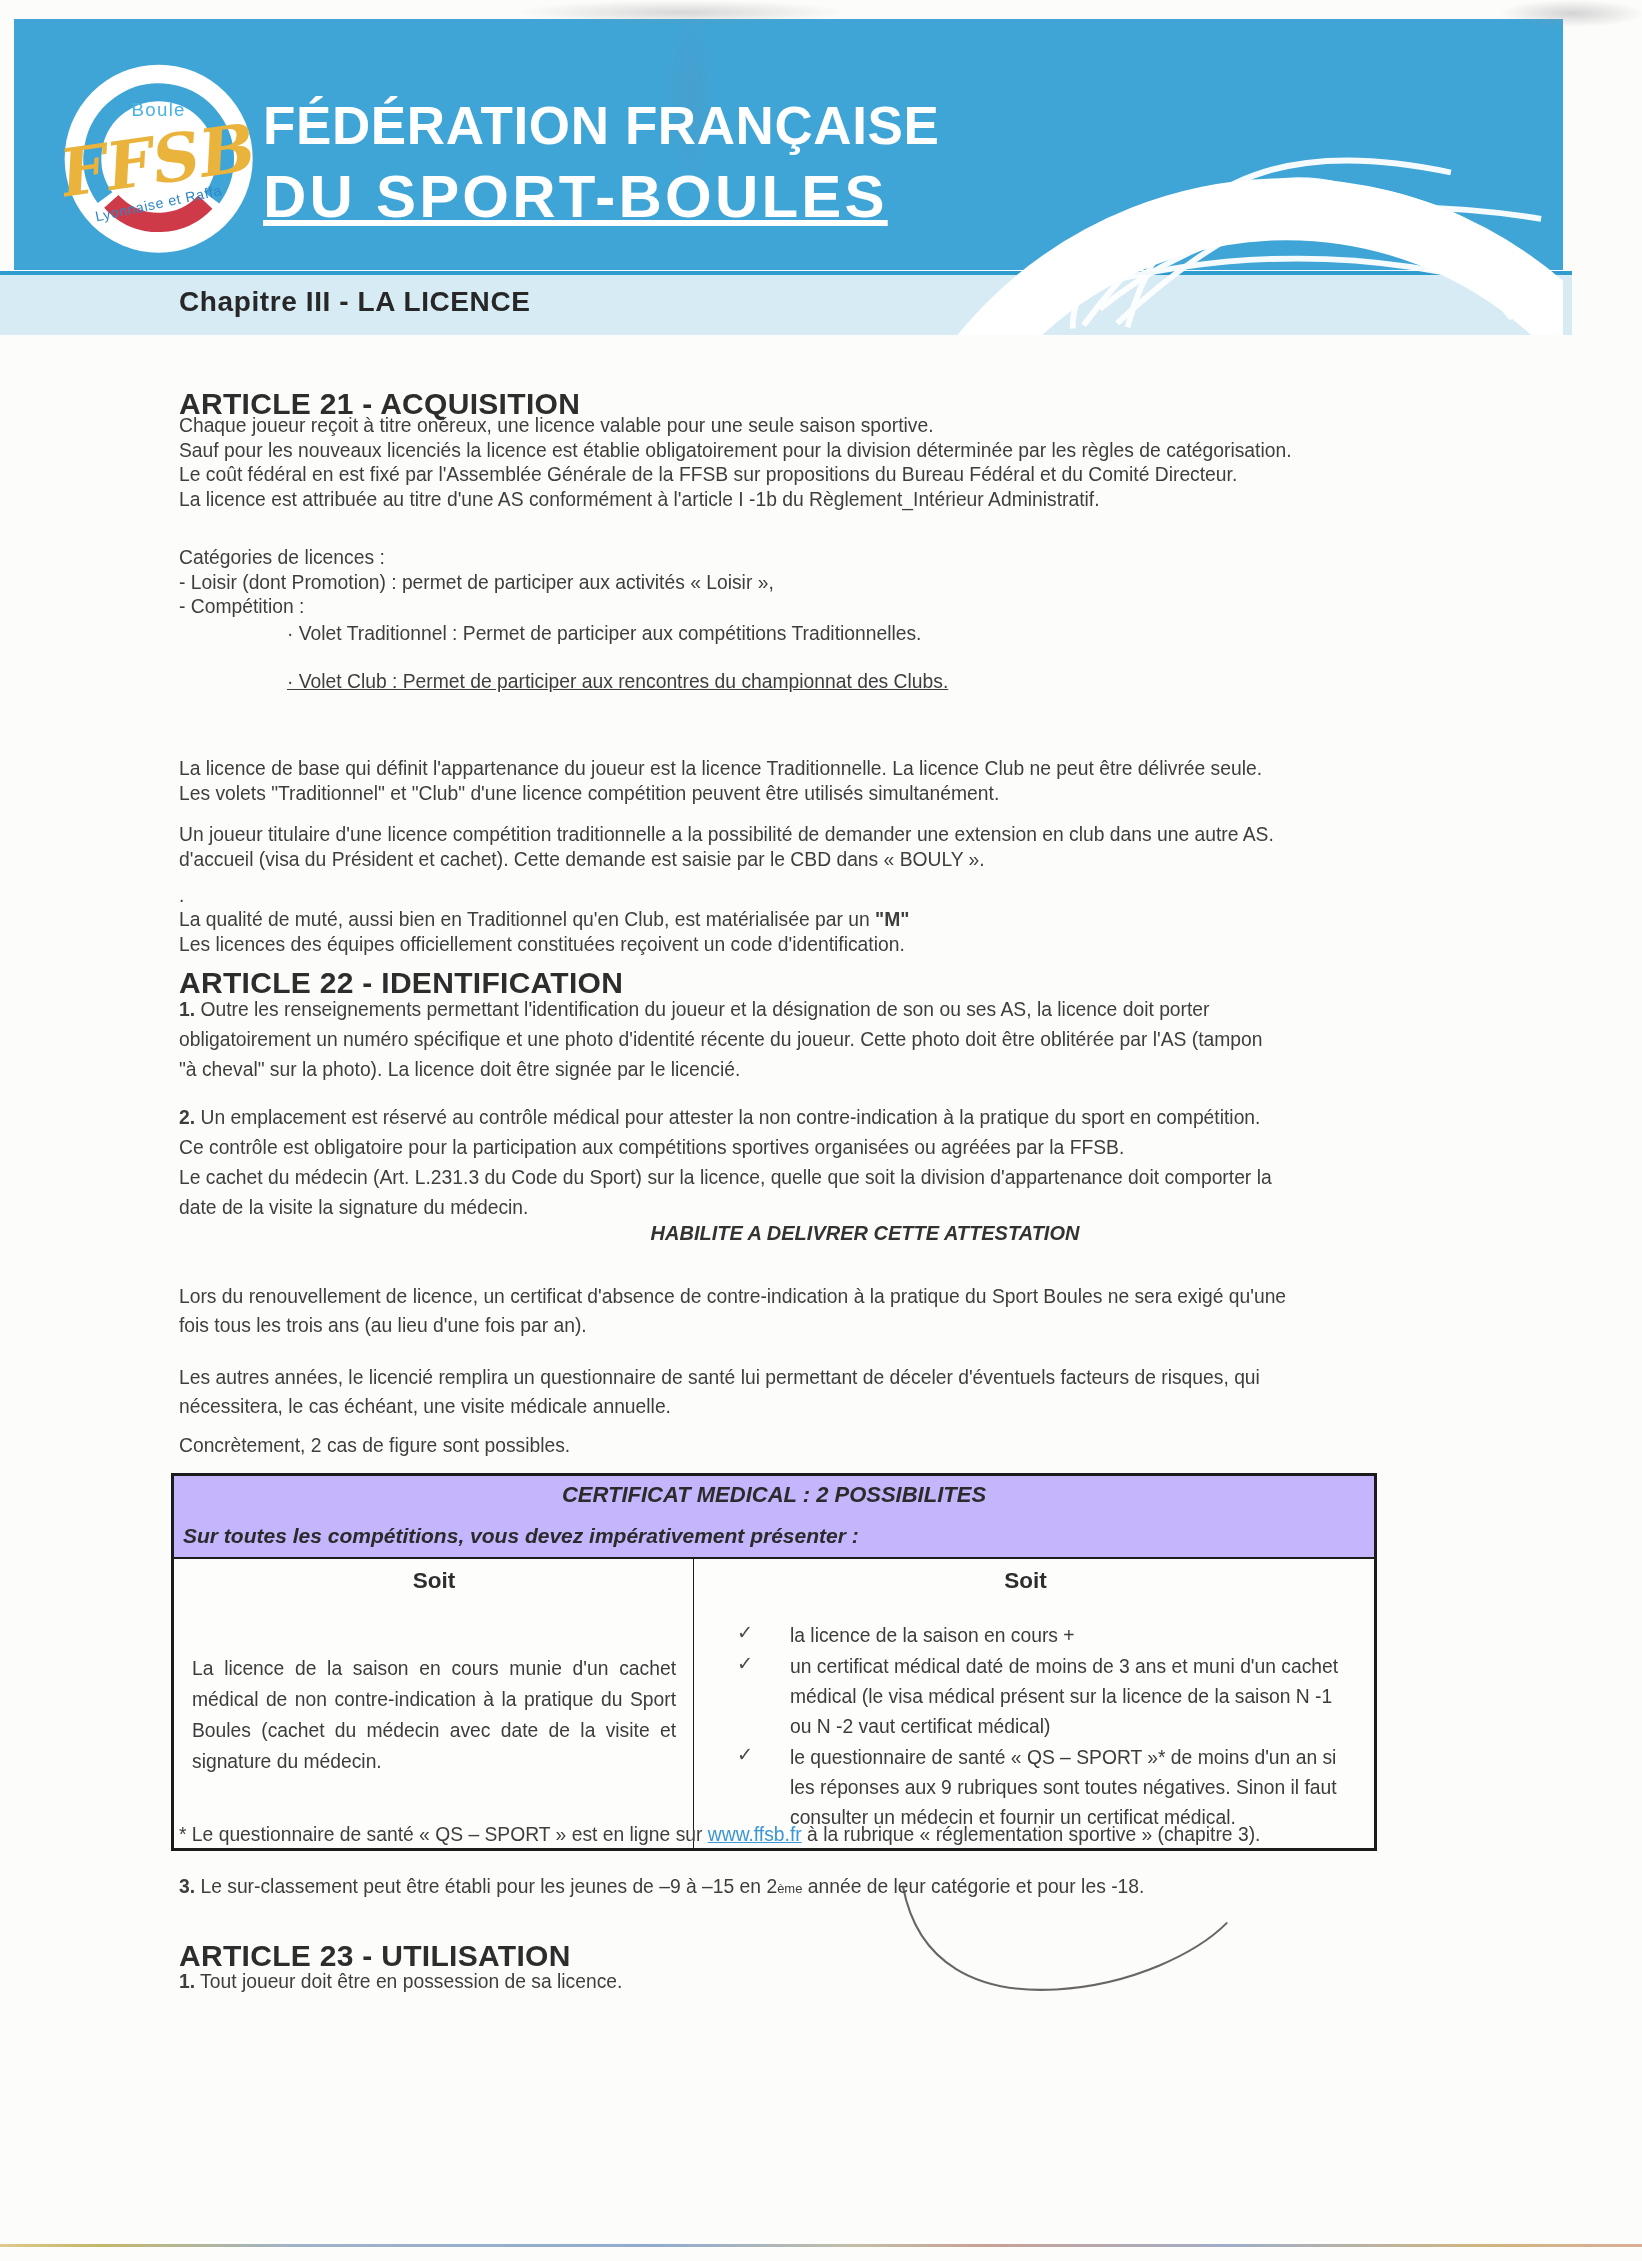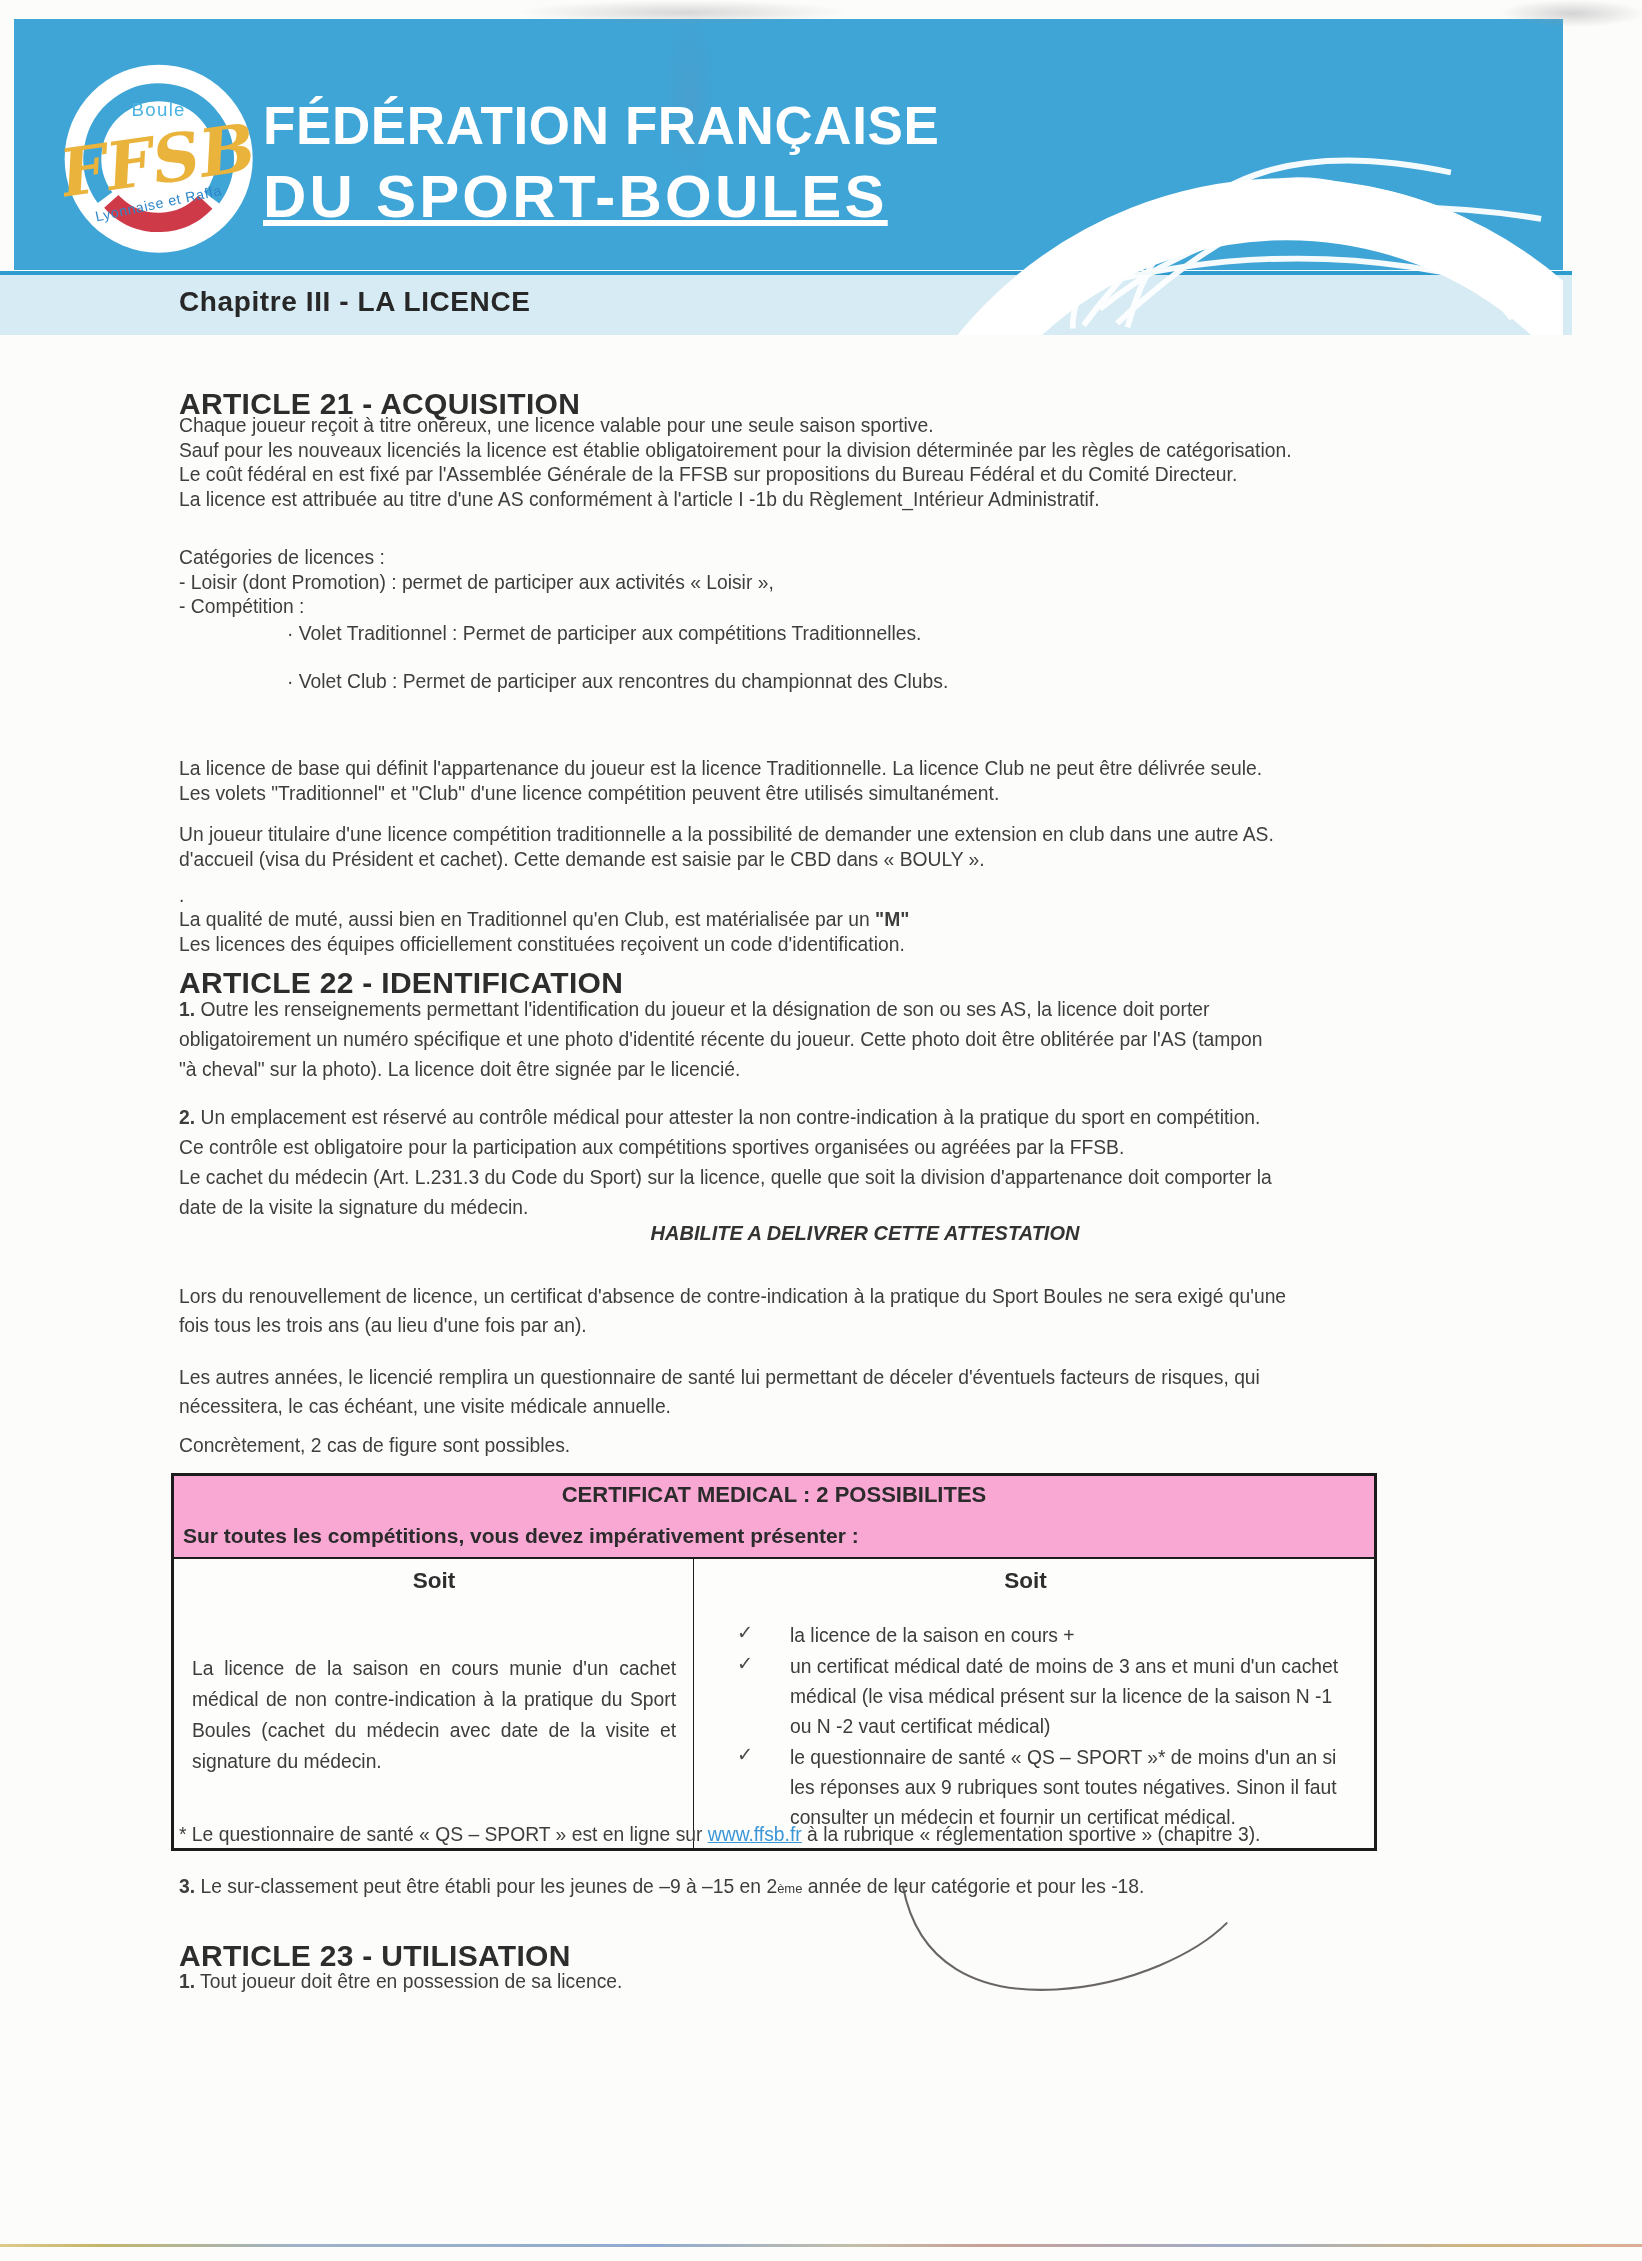--- a/index.html
+++ b/index.html
@@ -16,21 +16,21 @@
   .h-article{position:absolute;left:179px;font-size:30px;font-weight:bold;color:#2d2d2d;letter-spacing:0.3px;}
   .body-text{position:absolute;left:179px;font-size:19.3px;color:#3e3e3e;}
   .lines-38 .ln{line-height:24.5px;white-space:nowrap;}
   .lines-47 .ln{line-height:30px;white-space:nowrap;}
   .lines-45 .ln{line-height:29px;white-space:nowrap;}
   .indent{margin-left:108px;}
   .b{font-weight:bold;}
   .center-bold{position:absolute;left:179px;width:1372px;text-align:center;font-size:20px;font-weight:bold;color:#333;line-height:30px;}
   .ital{font-style:italic;}
   .med-table{position:absolute;left:171px;top:1473px;width:1206px;border:3.2px solid #1c1c1c;box-sizing:border-box;background:#fdfdfc;}
-  .tbl-head{background:#f9a8d4;border-bottom:2.6px solid #1c1c1c;padding:6.4px 9px 9px 9px;}
+  .tbl-head{background:#c4b5fd;border-bottom:2.6px solid #1c1c1c;padding:6.4px 9px 9px 9px;font-style:italic;}
   .tbl-title{text-align:center;font-size:22px;font-weight:bold;color:#2b2b2b;}
   .tbl-subtitle{font-size:21px;font-weight:bold;color:#2b2b2b;margin-top:15.5px;}
   .tbl-body{display:flex;align-items:stretch;min-height:265px;}
   .cell-left{width:539px;border-right:1.9px solid #1c1c1c;box-sizing:border-box;padding:9px 17px 13px 18px;}
   .cell-right{flex:1;padding:9px 17px 13px 0px;}
   .soit{text-align:center;font-size:22.5px;font-weight:bold;color:#2e2e2e;}
   .cell-left-text{margin-top:59px;font-size:19.3px;line-height:31px;text-align:justify;color:#3c3c3c;}
   .check-list{margin-top:27px;padding-left:43px;}
   .check-item{display:flex;margin-bottom:1.3px;}
   .check{width:53px;flex:none;font-size:19.3px;color:#4a4a4a;}
@@ -98,21 +98,21 @@
   </div>
   <div class="body-text lines-38" style="top:571px;">
     <div class="ln">- Loisir (dont Promotion) : permet de participer aux activités « Loisir »,</div>
   </div>
   <div class="body-text lines-38" style="top:595px;">
     <div class="ln">- Compétition :</div>
   </div>
   <div class="body-text lines-38" style="top:622px;">
     <div class="ln indent">· Volet Traditionnel : Permet de participer aux compétitions Traditionnelles.</div>
   </div>
-  <div class="body-text lines-38" style="top:670px;">
+  <div class="body-text lines-38" style="top:670px;text-decoration:underline;">
     <div class="ln indent">· Volet Club : Permet de participer aux rencontres du championnat des Clubs.</div>
   </div>
 
   <div class="body-text lines-38" style="top:757px;">
     <div class="ln">La licence de base qui définit l'appartenance du joueur est la licence Traditionnelle. La licence Club ne peut être délivrée seule.</div>
     <div class="ln">Les volets "Traditionnel" et "Club" d'une licence compétition peuvent être utilisés simultanément.</div>
   </div>
 
   <div class="body-text lines-38" style="top:823px;">
     <div class="ln">Un joueur titulaire d'une licence compétition traditionnelle a la possibilité de demander une extension en club dans une autre AS.</div>

